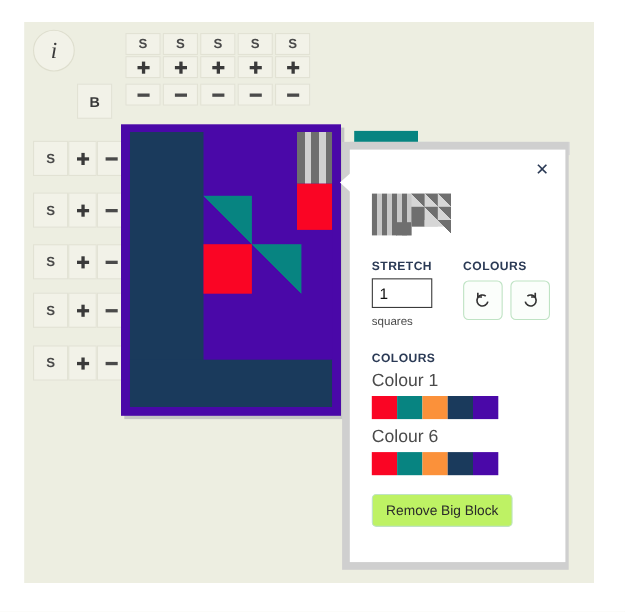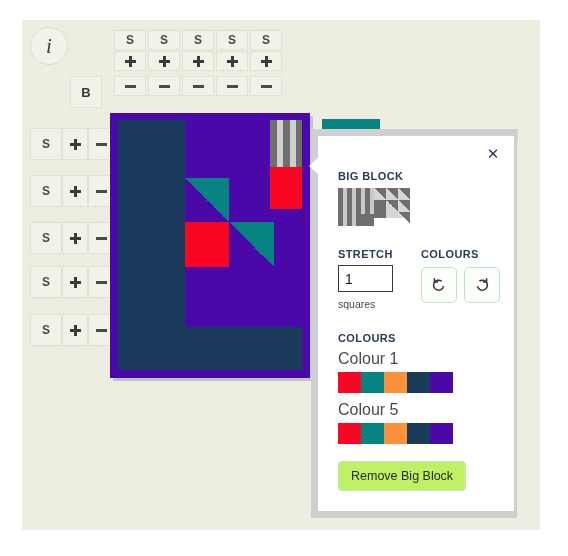--- a/index.html
+++ b/index.html
@@ -278,21 +278,20 @@
   <div class="overlay-bar3"></div>
 
   <div class="panel-shadow"></div>
   <div class="panel-notch"></div>
 
   <div class="panel">
     <div class="close-x">✕</div>
 
     <div class="panel-body">
 
-      <div class="sec-title">BIG BLOCK</div>
 
       <div class="thumb" id="thumb">
           <div style="left: 0px; top: 0px; width: 36px; height: 38px; background: repeating-linear-gradient(to right, rgb(111, 111, 111) 0px, rgb(111, 111, 111) 5px, rgb(201, 201, 201) 5px, rgb(201, 201, 201) 9px);"></div>
           <div style="left: 22px; top: 26px; width: 14px; height: 12px; background: rgb(111, 111, 111);"></div>
           <div style="left: 36px; top: 0px; width: 36px; height: 30px; background: rgb(214, 214, 214);"></div>
           <div style="left: 36px; top: 0px; width: 12px; height: 12px; background: linear-gradient(to left bottom, rgb(111, 111, 111) 0px, rgb(111, 111, 111) 50%, transparent 50%, transparent 100%);"></div>
           <div style="left: 48px; top: 0px; width: 12px; height: 12px; background: linear-gradient(to left bottom, rgb(111, 111, 111) 0px, rgb(111, 111, 111) 50%, transparent 50%, transparent 100%);"></div>
           <div style="left: 60px; top: 0px; width: 12px; height: 12px; background: linear-gradient(to left bottom, rgb(111, 111, 111) 0px, rgb(111, 111, 111) 50%, transparent 50%, transparent 100%);"></div>
           <div style="left: 48px; top: 12px; width: 12px; height: 12px; background: linear-gradient(to left bottom, rgb(111, 111, 111) 0px, rgb(111, 111, 111) 50%, transparent 50%, transparent 100%);"></div>
           <div style="left: 60px; top: 12px; width: 12px; height: 12px; background: linear-gradient(to left bottom, rgb(111, 111, 111) 0px, rgb(111, 111, 111) 50%, transparent 50%, transparent 100%);"></div>
@@ -332,21 +331,21 @@
 
         <div class="sub-label" style="margin-top:6px;">Colour 1</div>
         <div class="swatch-row" id="sw1">
             <div class="swatch" style="background: rgb(250, 5, 36);"></div>
             <div class="swatch" style="background: rgb(7, 132, 129);"></div>
             <div class="swatch" style="background: rgb(251, 145, 58);"></div>
             <div class="swatch" style="background: rgb(26, 58, 92);"></div>
             <div class="swatch" style="background: rgb(74, 8, 168);"></div>
           </div>
 
-        <div class="sub-label" style="margin-top:8px;">Colour 5</div>
+        <div class="sub-label" style="margin-top:8px;">Colour 6</div>
         <div class="swatch-row" id="sw2">
             <div class="swatch" style="background: rgb(250, 5, 36);"></div>
             <div class="swatch" style="background: rgb(7, 132, 129);"></div>
             <div class="swatch" style="background: rgb(251, 145, 58);"></div>
             <div class="swatch" style="background: rgb(26, 58, 92);"></div>
             <div class="swatch" style="background: rgb(74, 8, 168);"></div>
           </div>
 
         <div class="remove-btn">Remove Big Block</div>
       </div>

